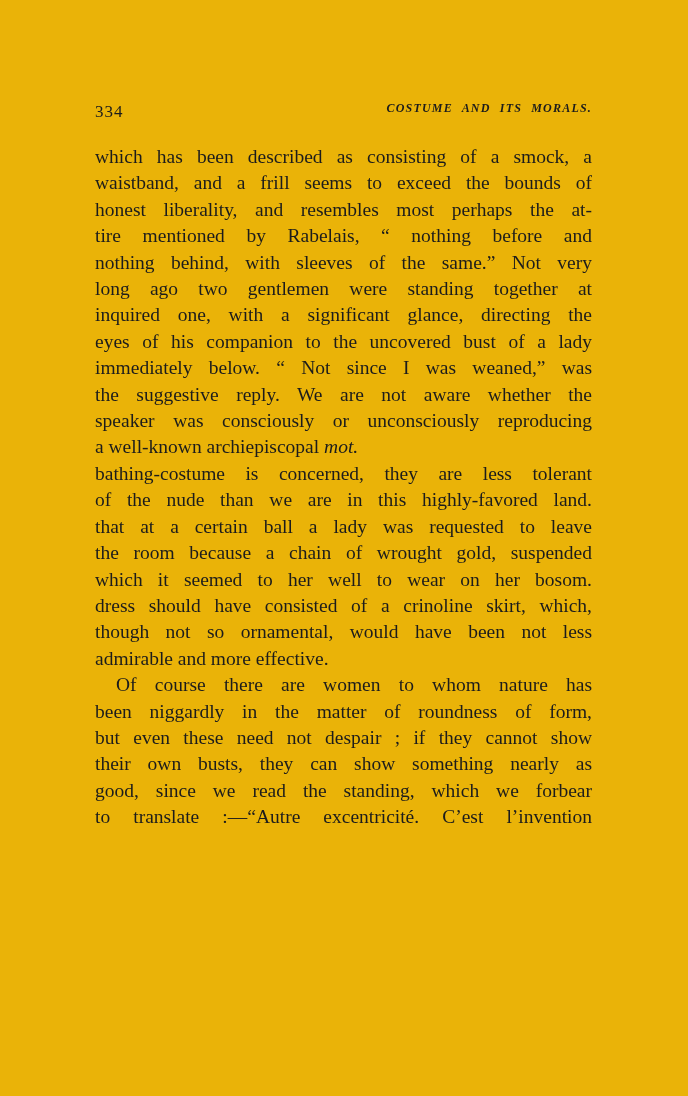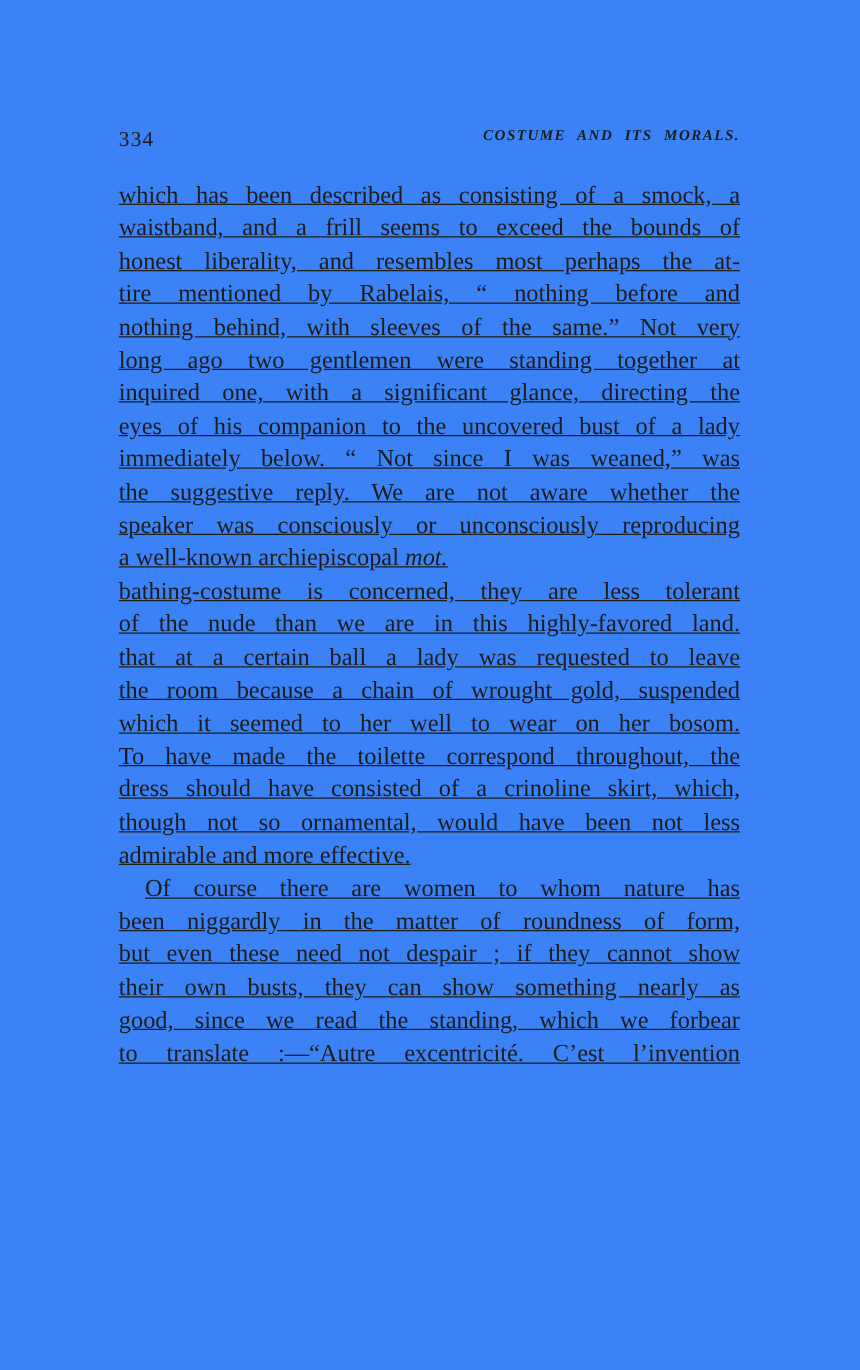--- a/index.html
+++ b/index.html
@@ -6,21 +6,21 @@
   body {
     width: 688px;
     height: 1096px;
     background: #f7f7f5;
     font-family: "Liberation Serif", serif;
   }
   .page {
     position: relative;
     width: 688px;
     height: 1096px;
-    background: #3b82f6;
+    background: #eab308;
     color: #1c1c1c;
     overflow: hidden;
   }
   .header {
     position: absolute;
     top: 101px;
     left: 95px;
     width: 497px;
     height: 24px;
   }
@@ -45,21 +45,20 @@
     top: 144px;
     left: 95px;
     width: 497px;
     font-size: 19.5px;
     line-height: 26.4px;
   }
   .paragraph { margin: 0; }
   .line {
     text-align: justify;
     text-align-last: justify;
-    text-decoration: underline;
   }
   .line.last {
     text-align-last: left;
   }
   .line.indent {
     text-indent: 21px;
   }
   .it { font-style: italic; }
 </style>
 </head>
@@ -84,21 +83,20 @@
         <div class="line"><span>the suggestive reply.  We are not aware whether the</span></div>
         <div class="line"><span>speaker was consciously or unconsciously reproducing</span></div>
         <div class="line last"><span>a well-known archiepiscopal </span><span class="it">mot.</span></div>
       </div>
       <div class="paragraph">
         <div class="line"><span>bathing-costume is concerned, they are less tolerant</span></div>
         <div class="line"><span>of the nude than we are in this highly-favored land.</span></div>
         <div class="line"><span>that at a certain ball a lady was requested to leave</span></div>
         <div class="line"><span>the room because a chain of wrought gold, suspended</span></div>
         <div class="line"><span>which it seemed to her well to wear on her bosom.</span></div>
-        <div class="line"><span>To have made the toilette correspond throughout, the</span></div>
         <div class="line"><span>dress should have consisted of a crinoline skirt, which,</span></div>
         <div class="line"><span>though not so ornamental, would have been not less</span></div>
         <div class="line last"><span>admirable and more effective.</span></div>
       </div>
       <div class="paragraph">
         <div class="line indent"><span>Of course there are women to whom nature has</span></div>
         <div class="line"><span>been niggardly in the matter of roundness of form,</span></div>
         <div class="line"><span>but even these need not despair ; if they cannot show</span></div>
         <div class="line"><span>their own busts, they can show something nearly as</span></div>
         <div class="line"><span>good, since we read the standing, which we forbear</span></div>

